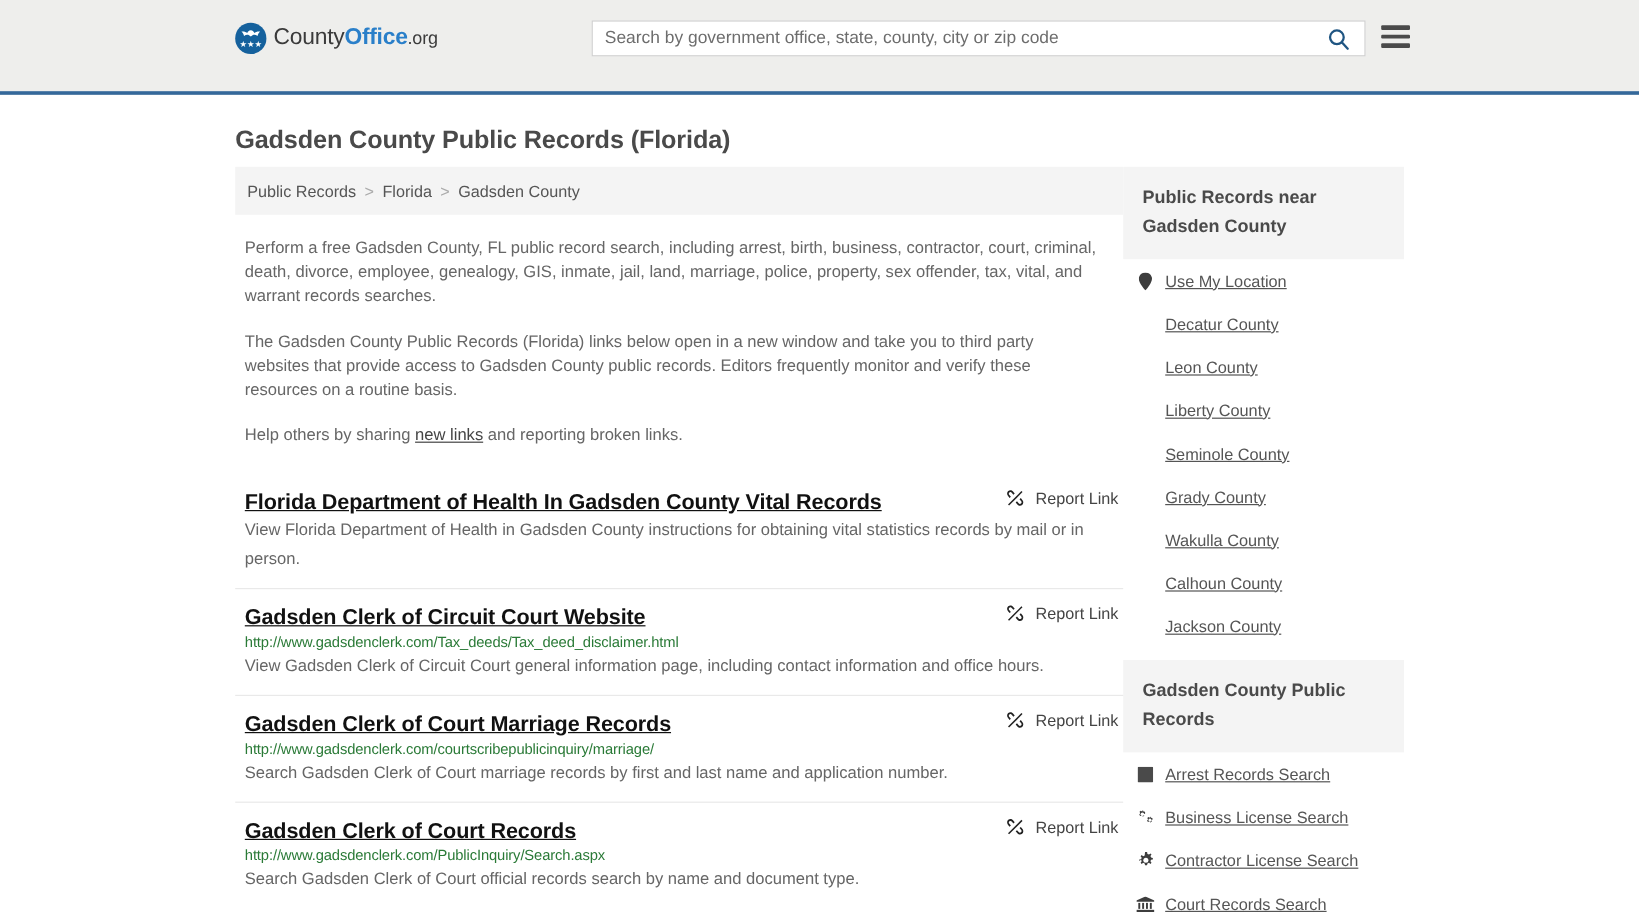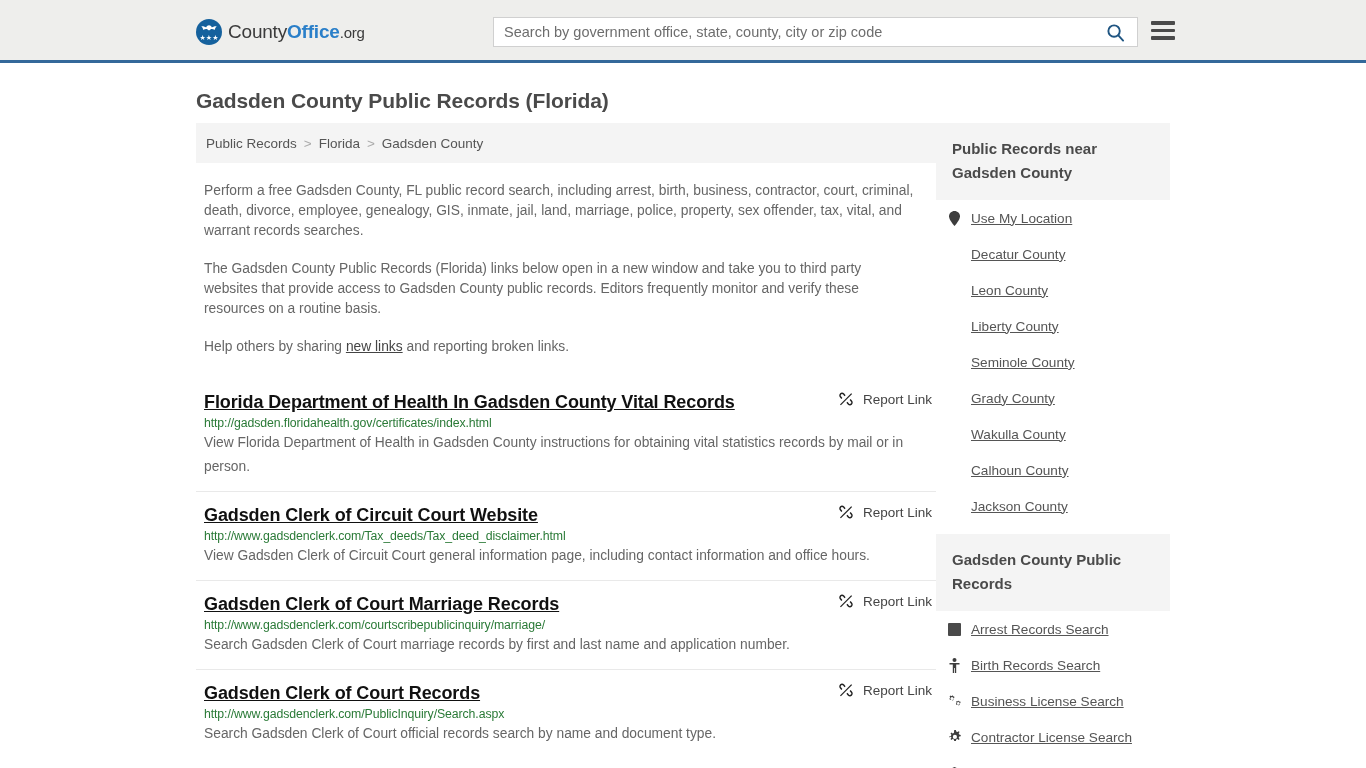--- a/index.html
+++ b/index.html
@@ -7,21 +7,21 @@
   html, body {
     margin: 0; padding: 0;
     width: 1366px; height: 768px;
     overflow: hidden;
     background: #ffffff;
     font-family: "Liberation Sans", sans-serif;
   }
 
   
   .site-header {
-    height: 63px;
+    height: 79px;
     background: #eeeeec;
     border-bottom: 3px solid #34689a;
     display: flex;
     align-items: center;
     position: relative;
   }
   .logo-wrap {
     position: absolute;
     left: 196px;
     top: 19px;
@@ -288,21 +288,21 @@
       <div class="link-list" id="link-list">
           <div class="link-item"><a class="link-title" href="#">Florida Department of Health In Gadsden County Vital Records</a><div class="report-link">
               <span class="unlink-icon">
                 <svg width="16" height="16" viewBox="0 0 16 16">
                   <path d="M2.2 2.2 C3.4 1.2 5.2 1.4 6.2 2.6 L7.6 4.3 6.5 5.2 5.1 3.6 C4.6 3.0 3.8 2.9 3.2 3.4 C2.6 3.9 2.5 4.7 3.0 5.3 L4.4 7.0 3.3 7.9 1.9 6.2 C0.9 5.0 1.1 3.2 2.2 2.2 Z" fill="#222"></path>
                   <path d="M13.8 13.8 C12.6 14.8 10.8 14.6 9.8 13.4 L8.4 11.7 9.5 10.8 10.9 12.4 C11.4 13.0 12.2 13.1 12.8 12.6 C13.4 12.1 13.5 11.3 13.0 10.7 L11.6 9.0 12.7 8.1 14.1 9.8 C15.1 11.0 14.9 12.8 13.8 13.8 Z" fill="#222"></path>
                   <path d="M2.0 13.4 L13.2 2.2 14.1 3.1 2.9 14.3 Z" fill="#222"></path>
                 </svg>
               </span>
               <span>Report Link</span>
-            </div><div class="link-url">http://gadsden.floridahealth.gov/certificates/index.html</div><div class="link-desc">View Florida Department of Health in Gadsden County instructions for obtaining vital statistics records by mail or in person.</div></div>
+            </div><div class="link-desc">View Florida Department of Health in Gadsden County instructions for obtaining vital statistics records by mail or in person.</div></div>
           <div class="link-item"><a class="link-title" href="#">Gadsden Clerk of Circuit Court Website</a><div class="report-link">
               <span class="unlink-icon">
                 <svg width="16" height="16" viewBox="0 0 16 16">
                   <path d="M2.2 2.2 C3.4 1.2 5.2 1.4 6.2 2.6 L7.6 4.3 6.5 5.2 5.1 3.6 C4.6 3.0 3.8 2.9 3.2 3.4 C2.6 3.9 2.5 4.7 3.0 5.3 L4.4 7.0 3.3 7.9 1.9 6.2 C0.9 5.0 1.1 3.2 2.2 2.2 Z" fill="#222"></path>
                   <path d="M13.8 13.8 C12.6 14.8 10.8 14.6 9.8 13.4 L8.4 11.7 9.5 10.8 10.9 12.4 C11.4 13.0 12.2 13.1 12.8 12.6 C13.4 12.1 13.5 11.3 13.0 10.7 L11.6 9.0 12.7 8.1 14.1 9.8 C15.1 11.0 14.9 12.8 13.8 13.8 Z" fill="#222"></path>
                   <path d="M2.0 13.4 L13.2 2.2 14.1 3.1 2.9 14.3 Z" fill="#222"></path>
                 </svg>
               </span>
               <span>Report Link</span>
             </div><div class="link-url">http://www.gadsdenclerk.com/Tax_deeds/Tax_deed_disclaimer.html</div><div class="link-desc">View Gadsden Clerk of Circuit Court general information page, including contact information and office hours.</div></div>
@@ -382,29 +382,20 @@
           <li>
             <span class="ico">
               <svg width="13" height="13" viewBox="0 0 13 13">
                 <rect x="0" y="0" width="13" height="13" rx="1" fill="#4a4a4a"></rect>
               </svg>
             </span>
             <a href="#">Arrest Records Search</a>
           </li>
           <li>
             <span class="ico">
-              <svg width="11" height="15" viewBox="0 0 11 15">
-                <circle cx="5.5" cy="2" r="2" fill="#3d3d3d"></circle>
-                <path d="M0.5 5h10v1.6H7.2V15H5.9V10H5.1v5H3.8V6.6H0.5z" fill="#3d3d3d"></path>
-              </svg>
-            </span>
-            <a href="#">Birth Records Search</a>
-          </li>
-          <li>
-            <span class="ico">
               <svg width="16" height="14" viewBox="0 0 16 14">
                 <path d="M5.4 1.1l.5 1.2 1.3.2.1 1.4-1.1.7.3 1.3-1.2.6-.9-1-1.3.4-.7-1.2.8-1-.6-1.2 1-.9 1.2.6z" fill="#3d3d3d"></path>
                 <circle cx="5" cy="4.5" r="1.5" fill="#fff"></circle>
                 <path d="M11.6 6.4l.5 1.1 1.2.1.2 1.3-1 .7.3 1.2-1.1.6-.9-.9-1.2.4-.7-1.1.8-.9-.6-1.2.9-.8 1.1.6z" fill="#3d3d3d"></path>
                 <circle cx="11.3" cy="9.4" r="1.3" fill="#fff"></circle>
               </svg>
             </span>
             <a href="#">Business License Search</a>
           </li>
           <li>

